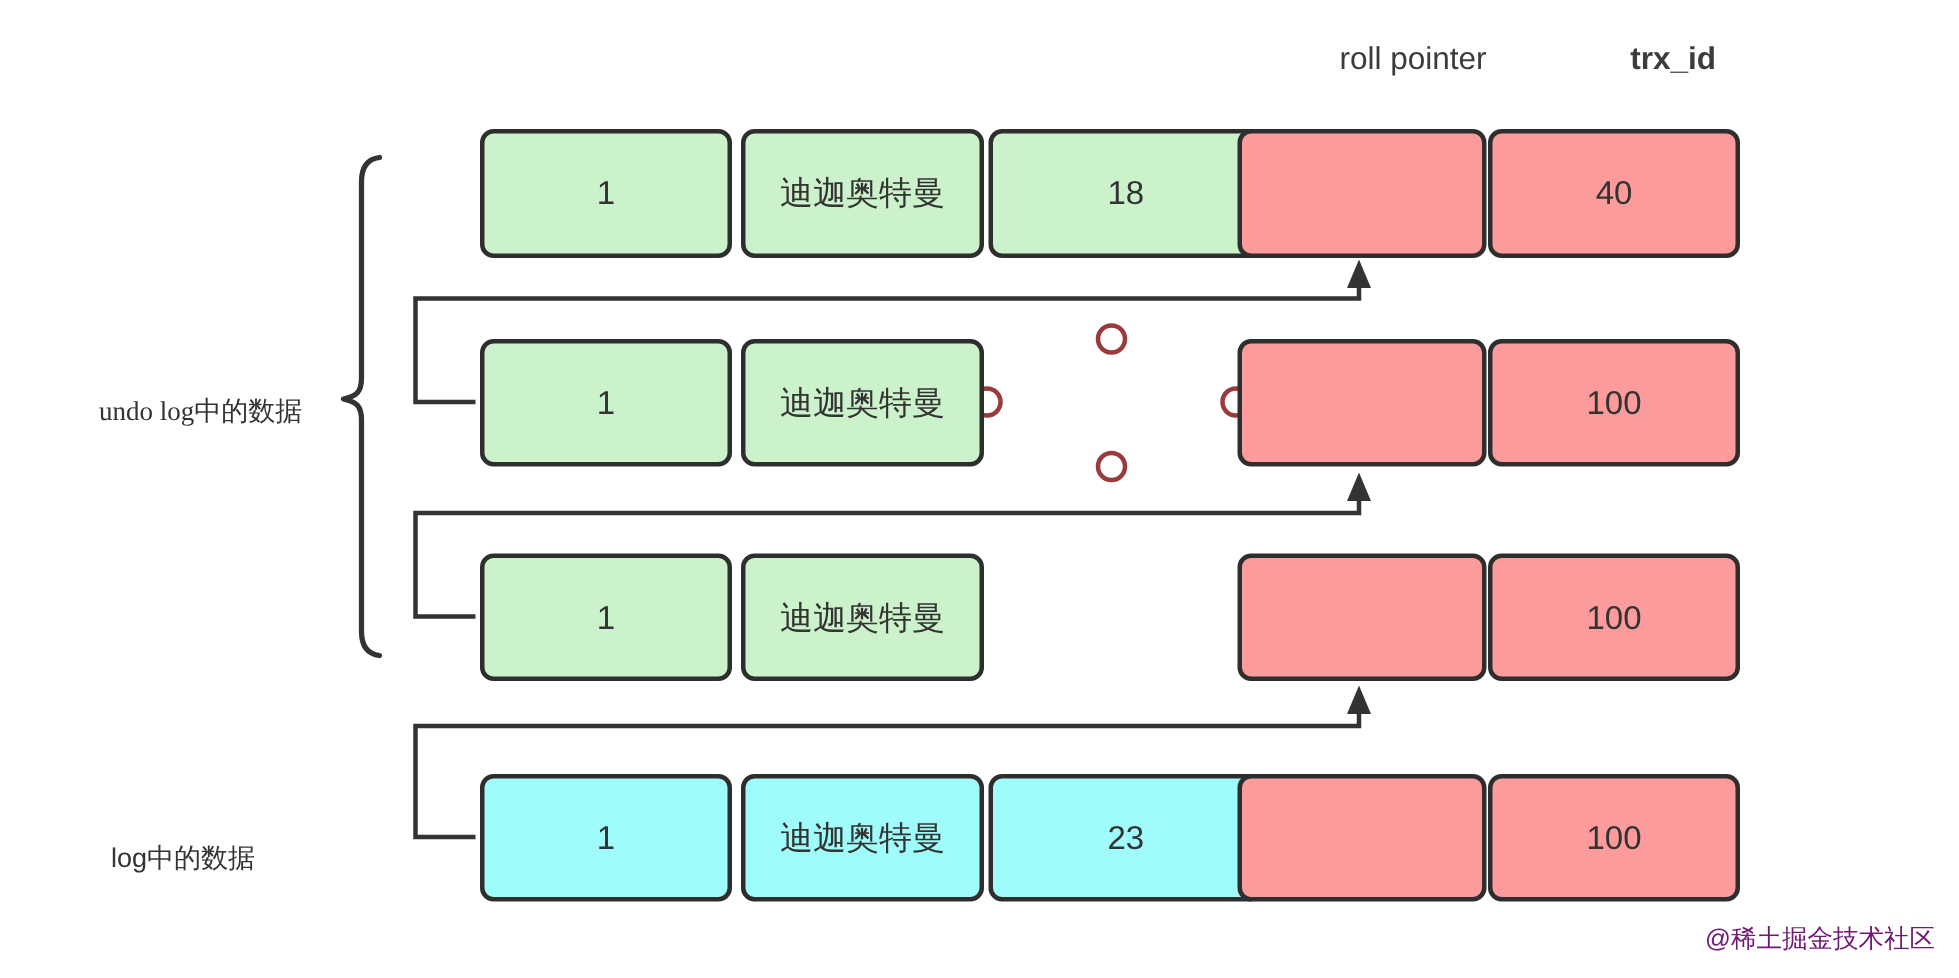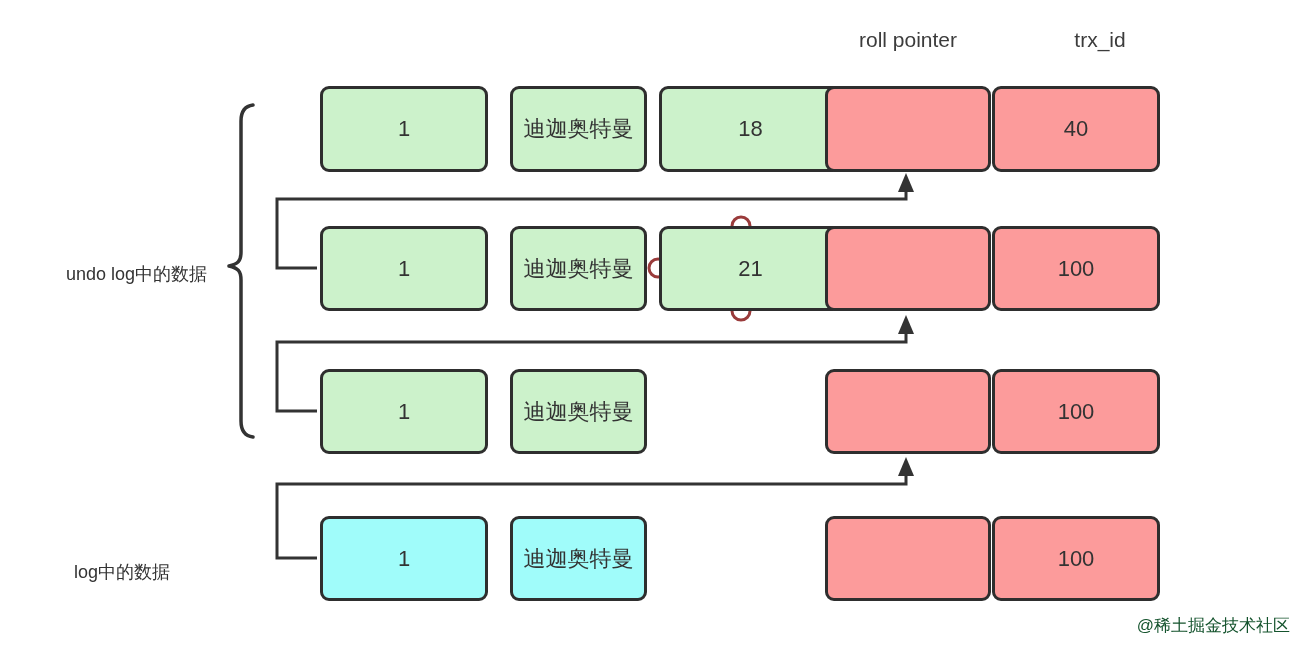--- a/index.html
+++ b/index.html
@@ -17,38 +17,38 @@
   .green{background:var(--undo-green,#ccf2cb);}
   .red{background:var(--pointer-red,#fc9b9b);text-align:center;}
   .cyan{background:var(--page-cyan,#a0fcfa);}
   
   .r0{top:86px;height:86px}
   .r1{top:226px;height:85px}
   .r2{top:369px;height:85px}
   .r3{top:516px;height:85px}
   
   .c0{left:320px;width:168px}
-  .c1{left:510px;width:137px}
+  .c1{left:494px;width:162px}
   .c2{left:659px;width:183px}
   .c3{left:825px;width:166px}
   .c4{left:992px;width:168px}
   .col-label{
     position:absolute;top:26px;height:28px;line-height:28px;
-    text-align:center;font-size:21px;color:#3c3c3c;
+    text-align:right;font-size:21px;color:#3c3c3c;
   }
   .col-label.rp{left:825px;width:166px;}
-  .col-label.tx{left:1016px;width:168px;}
+  .col-label.tx{left:976px;width:168px;font-weight:bold;}
   .side-label{
     position:absolute;font-size:18px;color:#333333;white-space:nowrap;
   }
-  .undo-label{left:66px;top:262px;}
+  .undo-label{left:66px;top:262px;font-family:Liberation Serif, serif;}
   .page-label{left:74px;top:560px;}
   .watermark{
     position:absolute;left:1110px;top:614px;width:180px;text-align:right;
-    font-size:17px;color:#14532d;white-space:nowrap;
+    font-size:17px;color:#701a75;white-space:nowrap;
   }
 </style>
 </head>
 <body>
 
 <div class="canvas">
 
   <div class="col-label rp">roll pointer</div>
   <div class="col-label tx">trx_id</div>
 
@@ -75,28 +75,28 @@
   </svg>
 
   <div class="cell green r0 c0">1</div>
   <div class="cell green r0 c1">迪迦奥特曼</div>
   <div class="cell green r0 c2">18</div>
   <div class="cell red   r0 c3"></div>
   <div class="cell red   r0 c4">40</div>
 
   <div class="cell green r1 c0">1</div>
   <div class="cell green r1 c1">迪迦奥特曼</div>
-  <div class="cell green r1 c2">21</div>
   <div class="cell red   r1 c3"></div>
   <div class="cell red   r1 c4">100</div>
 
   <div class="cell green r2 c0">1</div>
   <div class="cell green r2 c1">迪迦奥特曼</div>
   <div class="cell red   r2 c3"></div>
   <div class="cell red   r2 c4">100</div>
 
   <div class="cell cyan r3 c0">1</div>
   <div class="cell cyan r3 c1">迪迦奥特曼</div>
+  <div class="cell cyan r3 c2">23</div>
   <div class="cell red  r3 c3"></div>
   <div class="cell red  r3 c4">100</div>
 
   <div class="watermark">@稀土掘金技术社区</div>
 </div>
 
 </body></html>

